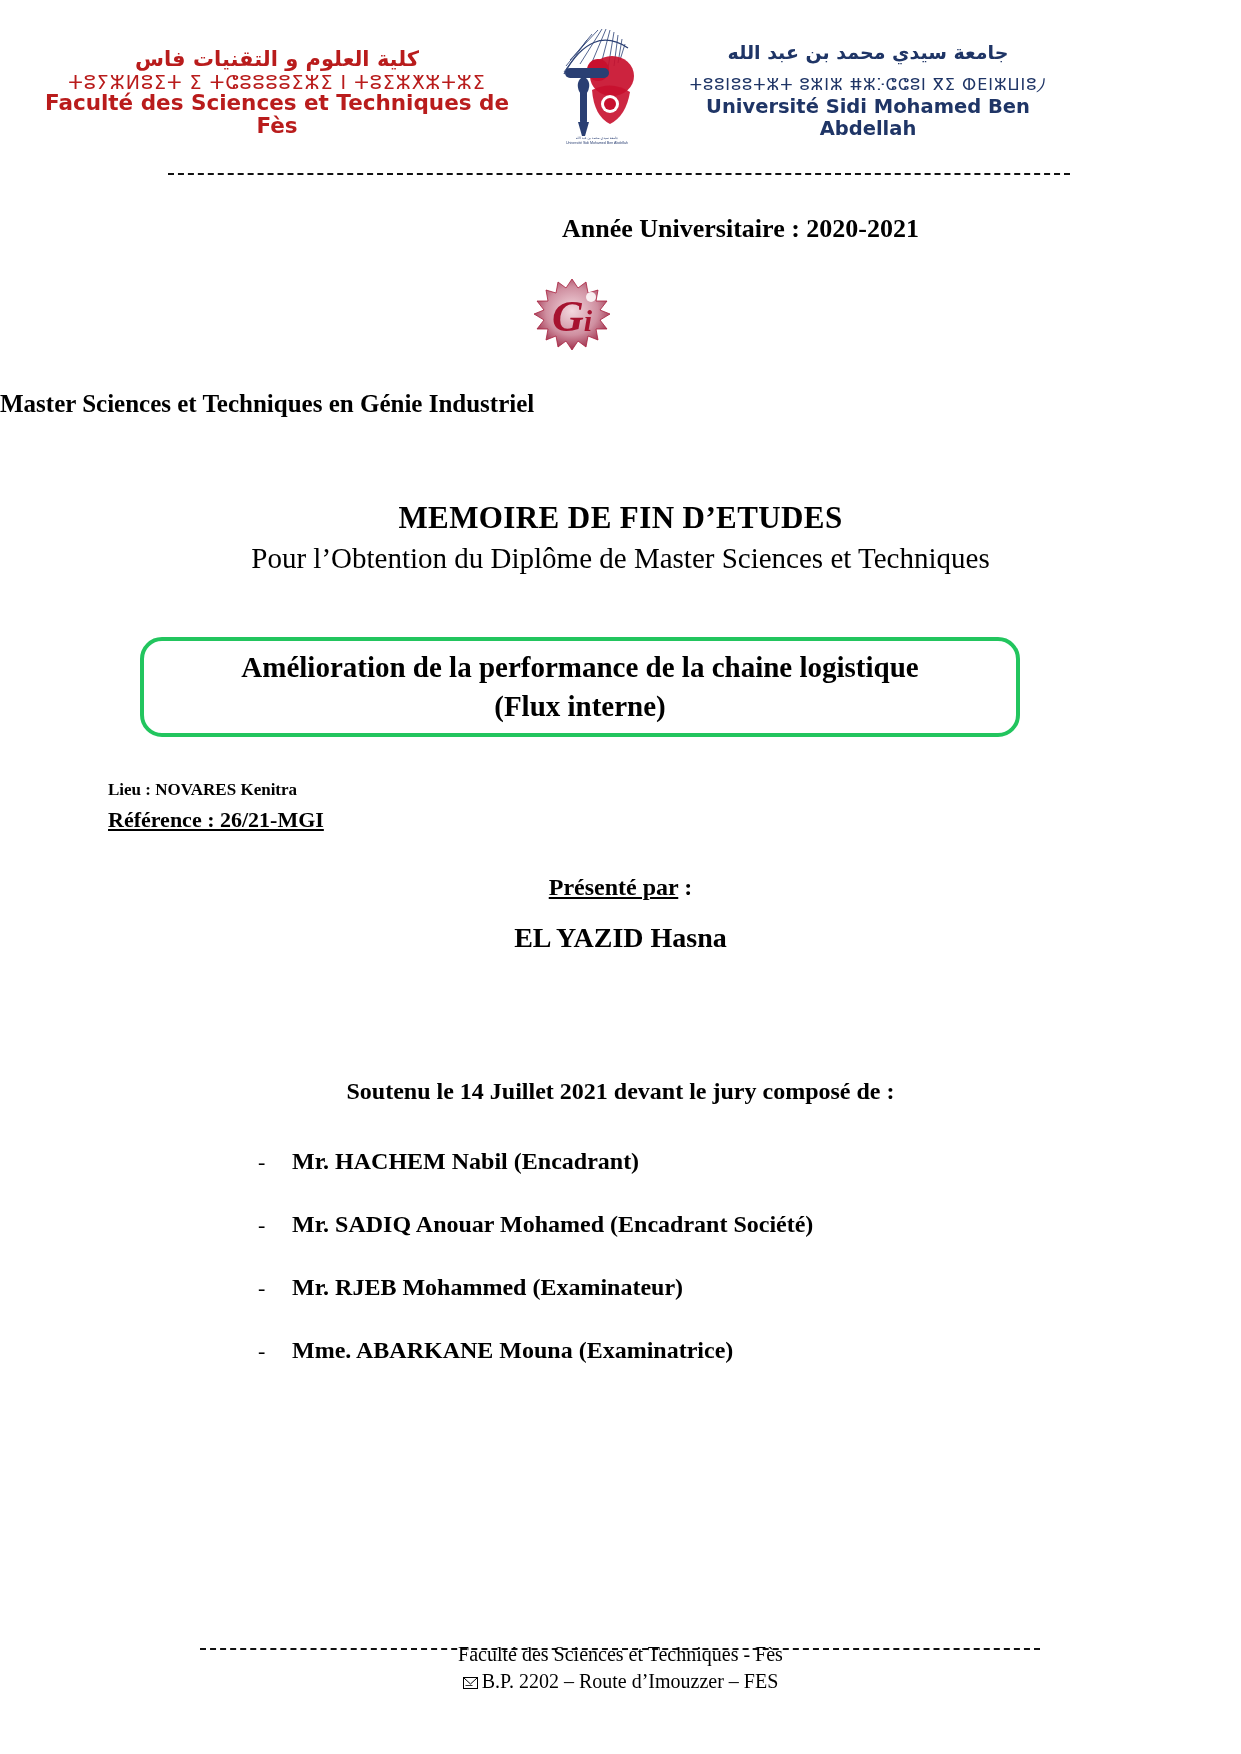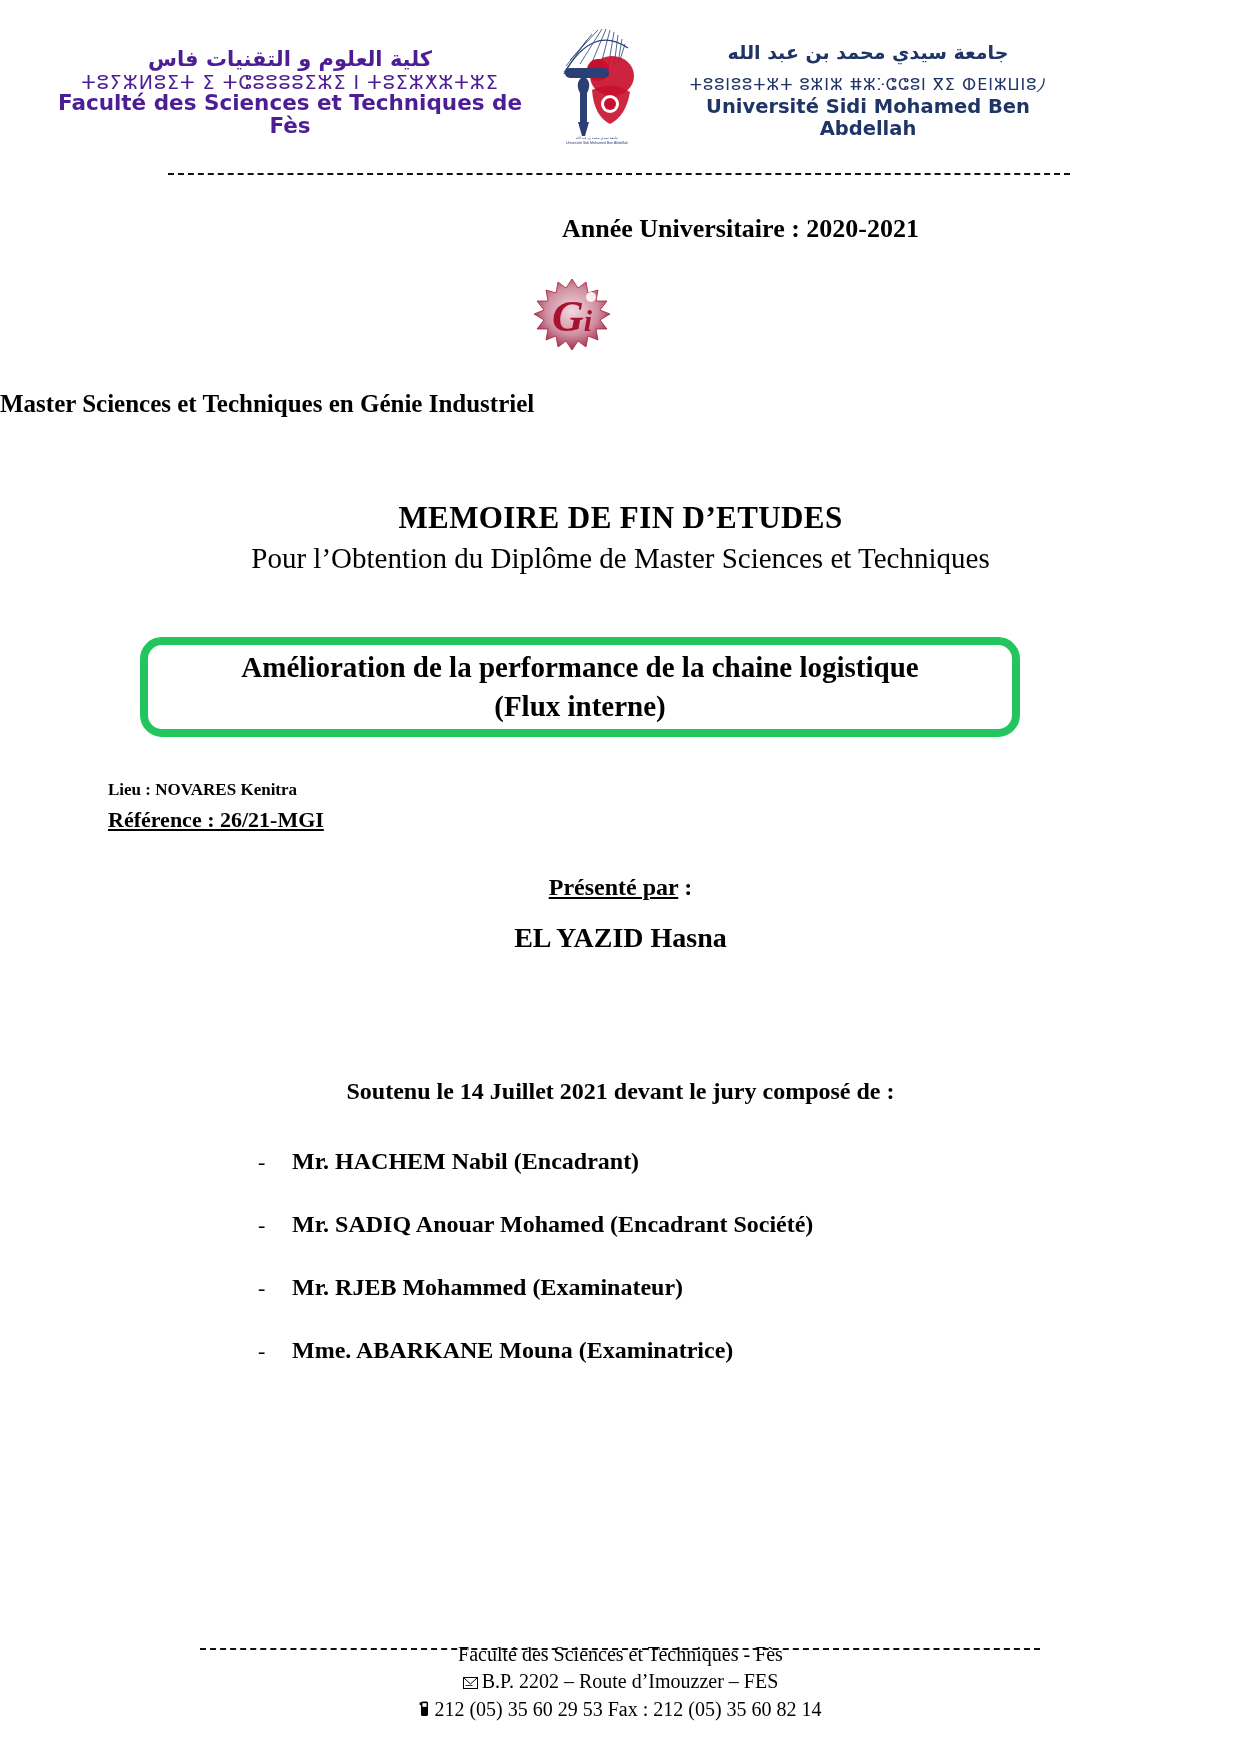--- a/index.html
+++ b/index.html
@@ -24,25 +24,25 @@
   
   .header {
     position: absolute;
     top: 0;
     left: 0;
     width: 1241px;
     height: 160px;
   }
   .fst-block {
     position: absolute;
-    left: 55px;
+    left: 42px;
     top: 48px;
     width: 470px;
     text-align: center;
-    color: #4c1d95;
+    color: #b91c1c;
     font-family: "DejaVu Sans", sans-serif;
     line-height: 1.08;
   }
   .fst-ar {
     font-size: 21px;
     font-weight: bold;
     letter-spacing: 0px;
     direction: rtl;
   }
   .fst-tif {
@@ -153,21 +153,21 @@
     font-size: 29px;
     font-weight: normal;
   }
 
   .title-box {
     position: absolute;
     left: 140px;
     top: 637px;
     width: 880px;
     height: 100px;
-    border: 8px solid #22c55e;
+    border: 4px solid #22c55e;
     border-radius: 22px;
     box-sizing: border-box;
     display: flex;
     flex-direction: column;
     align-items: center;
     justify-content: center;
   }
   .title-box .t1 {
     font-size: 29px;
     font-weight: bold;
@@ -401,24 +401,15 @@
     <span class="fline">Faculté des Sciences et Techniques -  Fès</span>
     <span class="fline">
       <span class="ico">
         <svg width="15" height="12" viewBox="0 0 15 12" xmlns="http://www.w3.org/2000/svg">
           <rect x="0.5" y="0.5" width="14" height="11" fill="#ffffff" stroke="#000" stroke-width="1"></rect>
           <path d="M1 1 L7.5 7 L14 1" fill="none" stroke="#000" stroke-width="1"></path>
           <path d="M2.5 8.5 h7" stroke="#000" stroke-width="0.8"></path>
         </svg>
       </span><span>B.P. 2202 – Route d’Imouzzer – FES</span>
     </span>
-    <span class="fline">
-      <span class="ico">
-        <svg width="11" height="16" viewBox="0 0 11 16" xmlns="http://www.w3.org/2000/svg">
-          <rect x="2" y="0.5" width="7" height="14.5" rx="1.6" fill="#000"></rect>
-          <rect x="3.4" y="2.2" width="4.2" height="3.6" fill="#ffffff"></rect>
-          <rect x="0.6" y="1.2" width="1.6" height="3" rx="0.7" fill="#000"></rect>
-        </svg>
-      </span><span>212 (05) 35 60 29 53  Fax : 212 (05) 35 60 82 14</span>
-    </span>
   </div>
 
 </div>
 
 </body></html>

